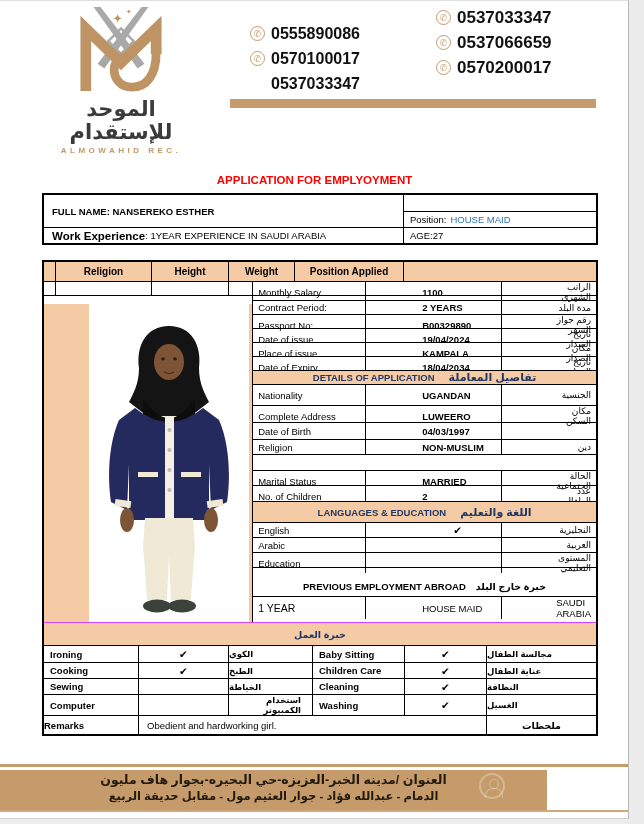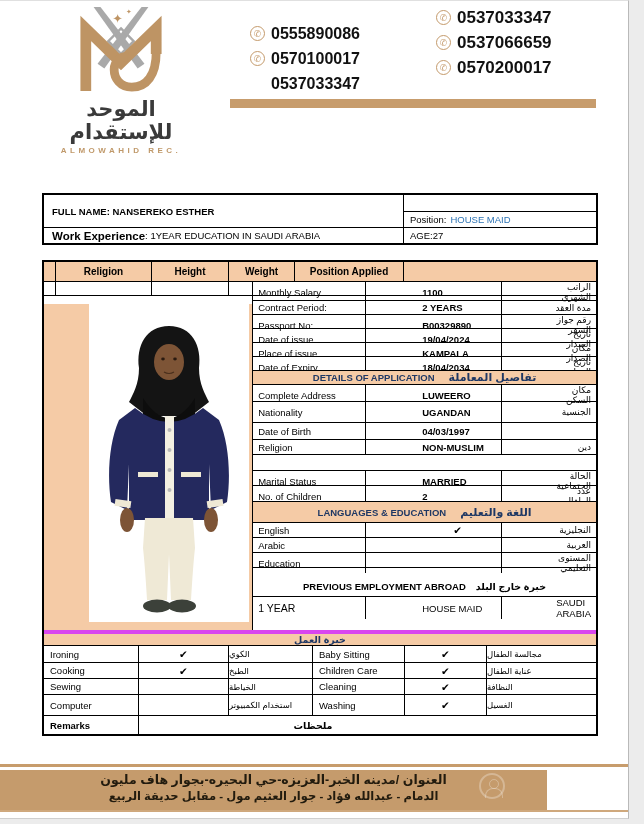--- a/index.html
+++ b/index.html
@@ -74,31 +74,31 @@
   .sec-head .ar-part { font-size:11px; direction:rtl; }
   .prev-band { display:flex; align-items:flex-end; justify-content:center; gap:10px;
                border-bottom:1px solid #000; font-weight:bold; padding-bottom:4px; }
   .pcols { font-weight:bold; }
   .pcols .lab { font-weight:bold; }
   .pcols .mid-c, .prow .mid-c { justify-content:center; padding-left:0; }
   .prow .val { font-weight:normal; font-size:9.5px; }
   .prow { border-bottom:none; }
   .prow .ar { text-align:left; direction:ltr; padding-left:6px; font-size:9.5px; }
 
-  .skills-head { height:16px; border-top:4px solid #d946ef; border-bottom:1px solid #000;
+  .skills-head { height:24px; border-top:1px solid #d946ef; border-bottom:1px solid #000;
                  display:flex; align-items:center; justify-content:center; font-weight:bold; font-size:9.5px; }
   .s6 { display:grid; grid-template-columns:95px 90px 84px 92px 82px 1fr; border-bottom:1px solid #000; align-items:center; }
-  .s6 > div { align-self:stretch; display:flex; align-items:center; }
+  .s6 > div { align-self:stretch; display:flex; align-items:center;font-weight:bold; }
   .s6 .c { border-right:1px solid #000; }
   .s6 .slab { padding-left:6px; }
   .s6 .schk { justify-content:center; font-weight:bold; font-size:10.5px; }
   .s6 .sar { justify-content:flex-end; padding-right:11px; font-size:8.5px; direction:rtl; }
   .remarks { display:grid; grid-template-columns:95px 348px 1fr; height:18px; align-items:center; }
   .remarks > div { align-self:stretch; display:flex; align-items:center; }
-  .remarks .rlab { padding-left:6px; font-weight:bold; border-right:1px solid #000; }
+  .remarks .rlab { font-weight:bold; border-right:1px solid #000; }
   .remarks .rval { padding-left:8px; border-right:1px solid #000; }
   .remarks .rar { justify-content:center; font-weight:bold; font-size:9.5px; }
 
   
   .foot-line1 { position:absolute; left:0; top:763px; width:629px; height:3px; background:#c79c6c; }
   .foot-block { position:absolute; left:0; top:769px; width:547px; height:40px; background:#c59b6c;
                 text-align:center; color:#221b0e; padding-top:2px; }
   .foot-block .f1 { font-size:12.5px; font-weight:bold; }
   .foot-block .f2 { font-size:11.5px; font-weight:bold; margin-top:2px; }
   .foot-line2 { position:absolute; left:0; top:809px; width:629px; height:2px; background:#cfa87c; }
@@ -151,27 +151,28 @@
       <span class="phone-ic">✆</span>
       <span>0537066659</span>
     </div>
     <div class="phone-row">
       <span class="phone-ic">✆</span>
       <span>0570200017</span>
     </div>
   </div>
   <div class="gold-bar"></div>
 
+  <div class="title">APPLICATION FOR EMPLYOYMENT</div>
 
   <div class="name-table">
     <div class="nt-left">
       <div class="nt-full">FULL NAME: NANSEREKO ESTHER</div>
       <div class="nt-work">
         <b>Work Experience</b>
-          <span>: 1YEAR EDUCATION IN SAUDI ARABIA</span>
+          <span>: 1YEAR EXPERIENCE IN SAUDI ARABIA</span>
       </div>
     </div>
     <div class="nt-right">
       <div class="nt-r1"></div>
       <div class="nt-r2">
         <span>Position:</span>
         <span class="pos-val">HOUSE MAID</span>
       </div>
       <div class="nt-r3">AGE:27</div>
     </div>
@@ -231,21 +232,21 @@
       <div class="mid-right">
         <div class="r3 h14">
           <div class="lab">Monthly Salary</div>
           <div class="val">1100</div>
           <div class="ar" dir="rtl">الراتب الشهري</div>
         </div>
         <div class="gap5"></div>
         <div class="r3 h14">
           <div class="lab">Contract Period:</div>
           <div class="val">2 YEARS</div>
-          <div class="ar" dir="rtl">مدة العقد</div>
+          <div class="ar" dir="rtl">مدة البلد</div>
         </div>
         <div class="r3 h14">
           <div class="lab">Passport  No:</div>
           <div class="val">B00329890</div>
           <div class="ar" dir="rtl">رقم جواز السفر</div>
         </div>
         <div class="r3 h14">
           <div class="lab">Date of issue</div>
           <div class="val">19/04/2024</div>
           <div class="ar" dir="rtl">تاريخ الصدار</div>
@@ -259,29 +260,29 @@
           <div class="lab">Date of Expiry</div>
           <div class="val">18/04/2034</div>
           <div class="ar" dir="rtl">تاريخ النتهاء</div>
         </div>
 
         <div class="sec-head peach navy h14">
           <span>DETAILS OF APPLICATION</span>
           <span class="ar-part">تفاصيل المعاملة</span>
         </div>
 
+        <div class="r3 h21">
+          <div class="lab">Nationality</div>
+          <div class="val">UGANDAN</div>
+          <div class="ar" dir="rtl">الجنسية</div>
+        </div>
         <div class="r3 h17">
           <div class="lab">Complete Address</div>
           <div class="val">LUWEERO</div>
           <div class="ar" dir="rtl">مكان السكن</div>
-        </div>
-        <div class="r3 h21">
-          <div class="lab">Nationality</div>
-          <div class="val">UGANDAN</div>
-          <div class="ar" dir="rtl">الجنسية</div>
         </div>
         <div class="r3 h17">
           <div class="lab">Date of Birth</div>
           <div class="val">04/03/1997</div>
           <div class="ar" dir="rtl"></div>
         </div>
         <div class="r3 h15">
           <div class="lab">Religion</div>
           <div class="val">NON-MUSLIM</div>
           <div class="ar" dir="rtl">دين</div>
@@ -364,20 +365,21 @@
       <div class="c slab">Computer</div>
       <div class="c schk"></div>
       <div class="c sar" dir="rtl">استخدام الكمبيوتر</div>
       <div class="c slab">Washing</div>
       <div class="c schk">✔</div>
       <div class="sar" dir="rtl">الغسيل</div>
     </div>
 
     <div class="remarks">
       <div class="rlab">Remarks</div>
+      <div class="rval">Obedient and hardworking girl.</div>
       <div class="rar" dir="rtl">ملحظات</div>
     </div>
   </div>
 
   <div class="foot-line1"></div>
   <div class="foot-block">
     <div class="f1" dir="rtl">العنوان /مدينه الخبر-العزيزه-حي البحيره-بجوار هاف مليون</div>
     <div class="f2" dir="rtl">الدمام - عبدالله فؤاد - جوار العثيم مول - مقابل حديقة الربيع</div>
     <div class="wm"></div>
   </div>

